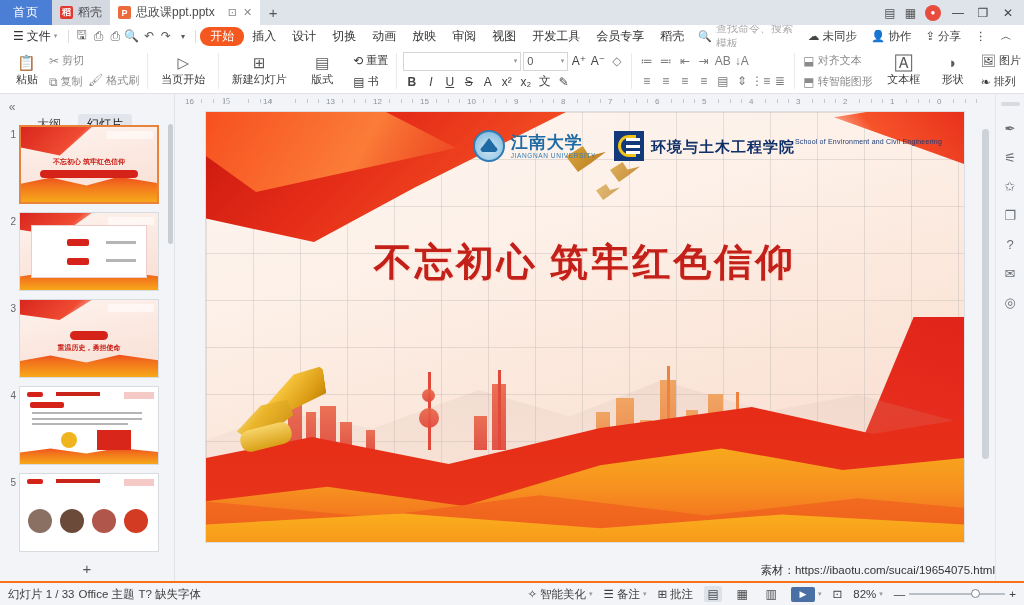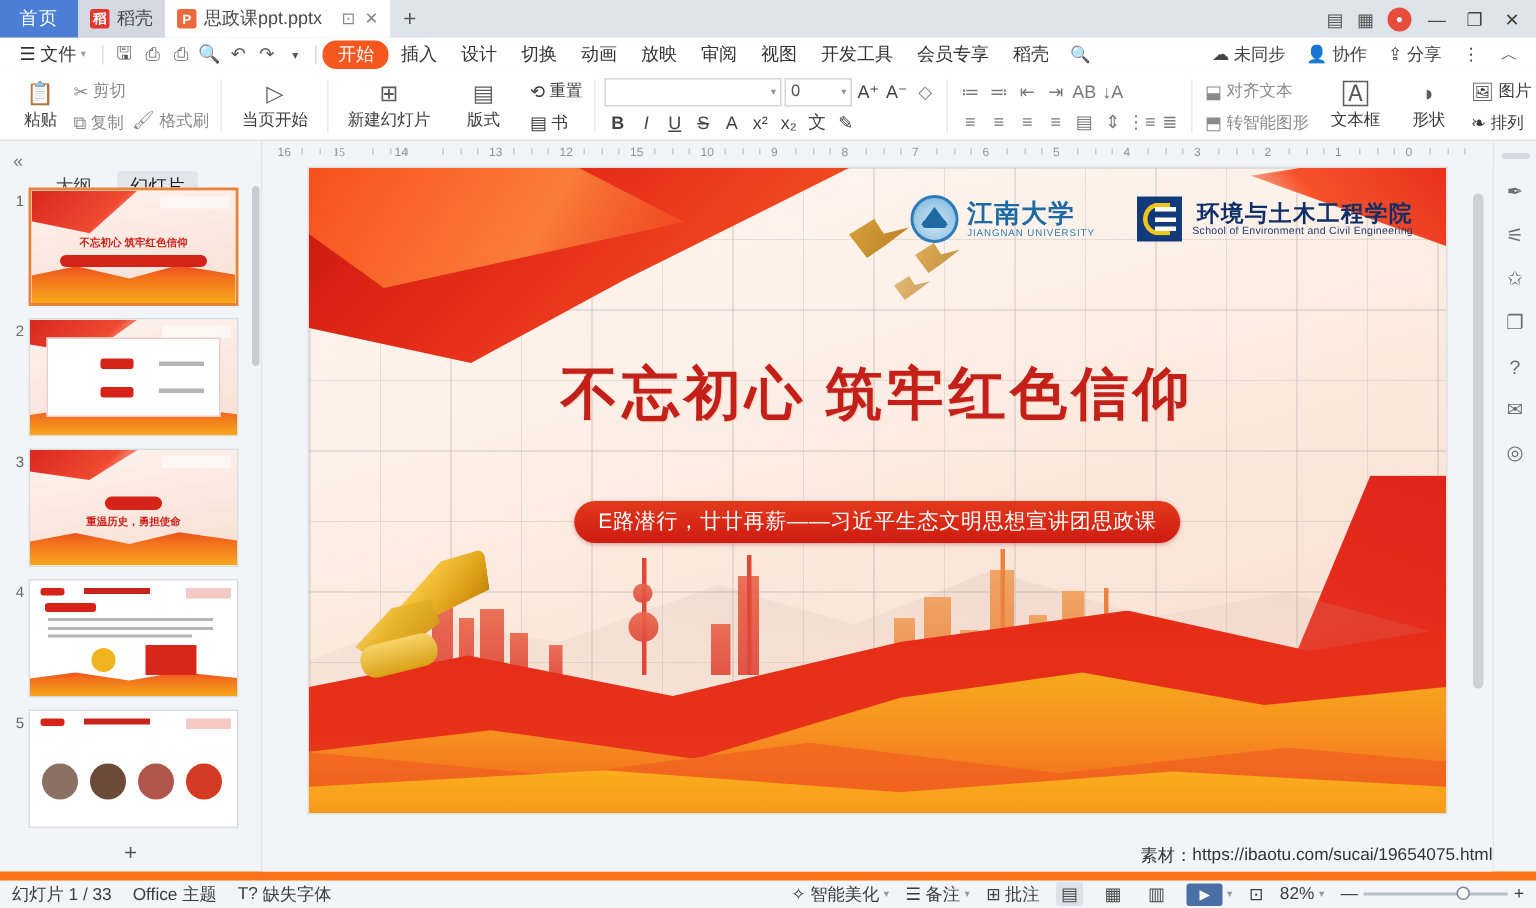--- a/index.html
+++ b/index.html
@@ -179,39 +179,39 @@
   .trumpet { position: absolute; left: 28px; bottom: 66px; width: 108px; height: 108px; }
   .trumpet .horn { position: absolute; left: 30px; top: 2px; width: 62px; height: 44px;
     background: linear-gradient(135deg,#fff0b0 0%, #f5c23a 35%, #d99a12 70%, #a86f06 100%);
     clip-path: polygon(100% 0, 100% 62%, 18% 100%, 0 72%, 52% 10%); border-radius: 6px; transform: rotate(-8deg); }
   .trumpet .horn2 { position: absolute; left: 2px; top: 34px; width: 58px; height: 40px;
     background: linear-gradient(135deg,#fde59a 0%, #eab52a 40%, #c58a10 100%);
     clip-path: polygon(92% 0, 100% 40%, 30% 100%, 0 66%, 46% 8%); border-radius: 6px; transform: rotate(-6deg); }
   .trumpet .body { position: absolute; left: 6px; top: 58px; width: 52px; height: 22px;
     background: linear-gradient(180deg,#f7d469 0%, #d9a017 100%); border-radius: 10px; transform: rotate(-14deg); }
 
-  .s-logos { position: absolute; top: 18px; right: 22px; display: flex; align-items: center; gap: 28px; }
+  .s-logos { position: absolute; top: 18px; right: 22px; display: flex; align-items: center; gap: 18px; }
   .uni-logo { display: flex; align-items: center; gap: 6px; }
   .uni-seal { width: 32px; height: 32px; border-radius: 50%; border: 2px solid #2f7bb5; position: relative;
     background: radial-gradient(circle at 50% 60%, #cfe6f5 0%, #9cc9e6 60%, #6fb0db 100%); }
   .uni-seal::before { content: ""; position: absolute; left: 50%; top: 6px; transform: translateX(-50%);
     width: 0; height: 0; border-left: 9px solid transparent; border-right: 9px solid transparent; border-bottom: 12px solid #1e6aa5; }
   .uni-seal::after { content: ""; position: absolute; left: 6px; right: 6px; bottom: 8px; height: 5px;
     background: #1e6aa5; border-radius: 2px; }
   .uni-txt { display: flex; flex-direction: column; }
   .uni-cn { font-family: "Liberation Serif", serif; font-size: 17px; color: #1e6aa5; font-weight: bold; letter-spacing: 1px; line-height: 18px; }
   .uni-en { font-size: 6.5px; color: #2f7bb5; letter-spacing: .6px; }
   .sch-logo { display: flex; align-items: center; gap: 7px; }
   .sch-mark { width: 30px; height: 30px; background: #123a7a; position: relative; }
   .sch-mark .e1 { position: absolute; left: 12px; top: 7px; width: 14px; height: 3px; background: #fff; }
   .sch-mark .e2 { position: absolute; left: 12px; top: 13.5px; width: 14px; height: 3px; background: #fff; }
   .sch-mark .e3 { position: absolute; left: 12px; top: 20px; width: 14px; height: 3px; background: #fff; }
   .sch-mark .c { position: absolute; left: 4px; top: 4px; width: 18px; height: 22px;
     border: 3px solid #f0c419; border-right: none; border-radius: 11px 0 0 11px; }
-  .sch-txt { display: flex; flex-direction: column; align-items: flex-end; }
+  .sch-txt { display: flex; flex-direction: row; }
   .sch-cn { font-size: 15px; color: #0f2f68; font-weight: bold; letter-spacing: 1px; line-height: 17px;
     font-family: "Liberation Sans", sans-serif; }
   .sch-en { font-size: 7px; color: #1b3c78; letter-spacing: .2px; }
 
   .s-title { position: absolute; left: 0; right: 0; top: 125px; text-align: center;
     font-family: "Liberation Serif", serif; font-weight: bold; font-size: 38px; color: #c4201a;
     letter-spacing: 3px; text-shadow: 1px 1px 0 rgba(255,200,180,.6); }
   .s-sub { position: absolute; left: 50%; transform: translateX(-50%); top: 222px;
     background: linear-gradient(180deg,#e23a1b 0%, #cf1b12 100%); color: #fff;
     border-radius: 14px; padding: 5px 16px; font-size: 14px; white-space: nowrap; letter-spacing: .5px;
@@ -221,22 +221,22 @@
     clip-path: polygon(0 40%, 42% 0, 58% 38%, 100% 22%, 62% 66%, 30% 100%); }
 
   
   .rightrail { width: 29px; background: #f2f4f7; display: flex; flex-direction: column; align-items: center;
     gap: 11px; padding-top: 8px; flex: 0 0 29px; border-left: 1px solid #e3e6ea; }
   .rail-ic { width: 20px; height: 18px; display: flex; align-items: center; justify-content: center;
     font-size: 13px; color: #6a6f76; }
   .rail-top { width: 19px; height: 4px; background: #d7dbe1; border-radius: 2px; margin-bottom: 2px; }
 
   
-  .status { height: 24px; background: #f2f4f7; border-top: 6px solid #f97316;
-    display: flex; align-items: center; flex: 0 0 24px; font-size: 11.5px; color: #3d3d3d; padding: 0 8px; gap: 14px; }
+  .status { height: 24px; background: #f2f4f7; border-top: 2px solid #f97316;
+    display: flex; align-items: center; flex: 0 0 24px; font-size: 11.5px; color: #3d3d3d; padding: 0 8px; gap: 4px; }
   .st-item { display: flex; align-items: center; gap: 3px; white-space: nowrap; }
   .st-right { margin-left: auto; display: flex; align-items: center; gap: 11px; }
   .viewbtn { width: 18px; height: 16px; display: flex; align-items: center; justify-content: center;
     font-size: 12px; color: #4a4a4a; }
   .viewbtn.active { background: #dde2e9; border-radius: 2px; }
   .playbtn { background: #4a6fa5; color: #fff; width: 24px; height: 15px; display: flex;
     align-items: center; justify-content: center; font-size: 9px; border-radius: 2px; }
   .zoomslider { display: flex; align-items: center; gap: 4px; }
   .zs-track { width: 96px; height: 2px; background: #b9bfc7; position: relative; }
   .zs-knob { position: absolute; left: 62px; top: -4px; width: 9px; height: 9px; border-radius: 50%;
@@ -294,20 +294,21 @@
     <div class="ribbon-tab">切换</div>
     <div class="ribbon-tab">动画</div>
     <div class="ribbon-tab">放映</div>
     <div class="ribbon-tab">审阅</div>
     <div class="ribbon-tab">视图</div>
     <div class="ribbon-tab">开发工具</div>
     <div class="ribbon-tab">会员专享</div>
     <div class="ribbon-tab badge">稻壳</div>
     <div class="search-box">
       <span>🔍</span>
+      <span>查找命令、搜索模板</span>
     </div>
     <div class="mb-right">
       <div class="mr">
         <span>☁</span>
         <span>未同步</span>
       </div>
       <div class="mr">
         <span>👤</span>
         <span>协作</span>
       </div>
@@ -664,21 +665,20 @@
                   <div class="e3"></div>
               </div>
               <div class="sch-txt">
                 <div class="sch-cn">环境与土木工程学院</div>
                 <div class="sch-en">School of Environment and Civil Engineering</div>
               </div>
             </div>
           </div>
 
           <div class="s-title">不忘初心  筑牢红色信仰</div>
-          <div class="s-sub">E路潜行，廿廿再薪——习近平生态文明思想宣讲团思政课</div>
 
           <div class="s-mountain"></div>
           <div class="s-city">
             <div class="bldg" style="left:72px;bottom:0;width:14px;height:52px"></div>
             <div class="bldg" style="left:90px;bottom:0;width:10px;height:38px"></div>
             <div class="bldg" style="left:104px;bottom:0;width:16px;height:44px"></div>
             <div class="bldg" style="left:124px;bottom:0;width:12px;height:28px"></div>
             <div class="bldg" style="left:150px;bottom:0;width:9px;height:20px"></div>
             <div class="spire" style="left:212px;height:78px"></div>
             <div class="bldg" style="left:203px;bottom:22px;width:20px;height:20px;border-radius:50%"></div>

